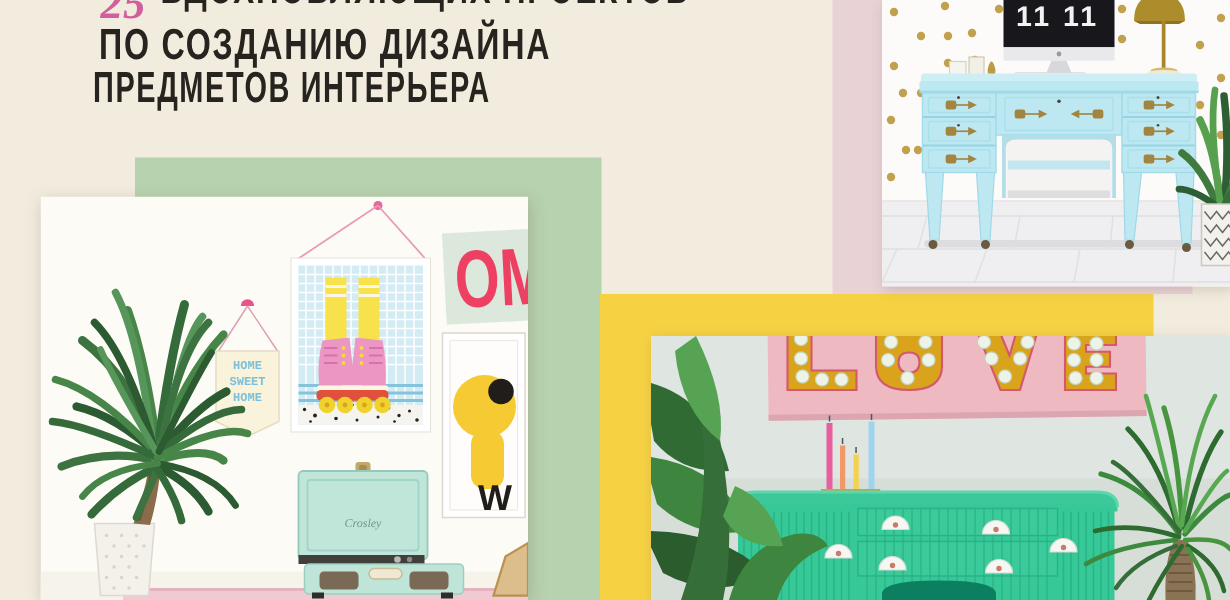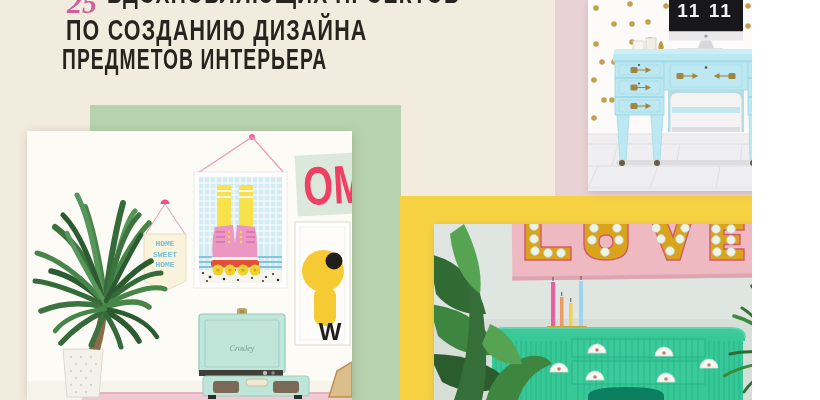--- a/index.html
+++ b/index.html
@@ -1,17 +1,17 @@
 <!DOCTYPE html>
 <html><head>
 <meta charset="utf-8">
 <style>
   html,body{margin:0;padding:0;}
   body{width:820px;height:400px;overflow:hidden;font-family:"Liberation Sans",sans-serif;}
-  .page{position:relative;width:752px;height:400px;background:#f2ecdf;overflow:hidden;}
+  .page{position:relative;width:820px;height:400px;background:#f2ecdf;overflow:hidden;}
   .abs{position:absolute;}
   .hline{position:absolute;color:#272420;font-weight:bold;font-size:29px;line-height:29px;
     white-space:nowrap;transform-origin:0 0;}
   .num25{font-family:"Liberation Serif",serif;font-style:italic;font-weight:bold;
     font-size:40px;color:#d05f9d;}
 </style>
 </head>
 <body>
 <div class="page">
 

